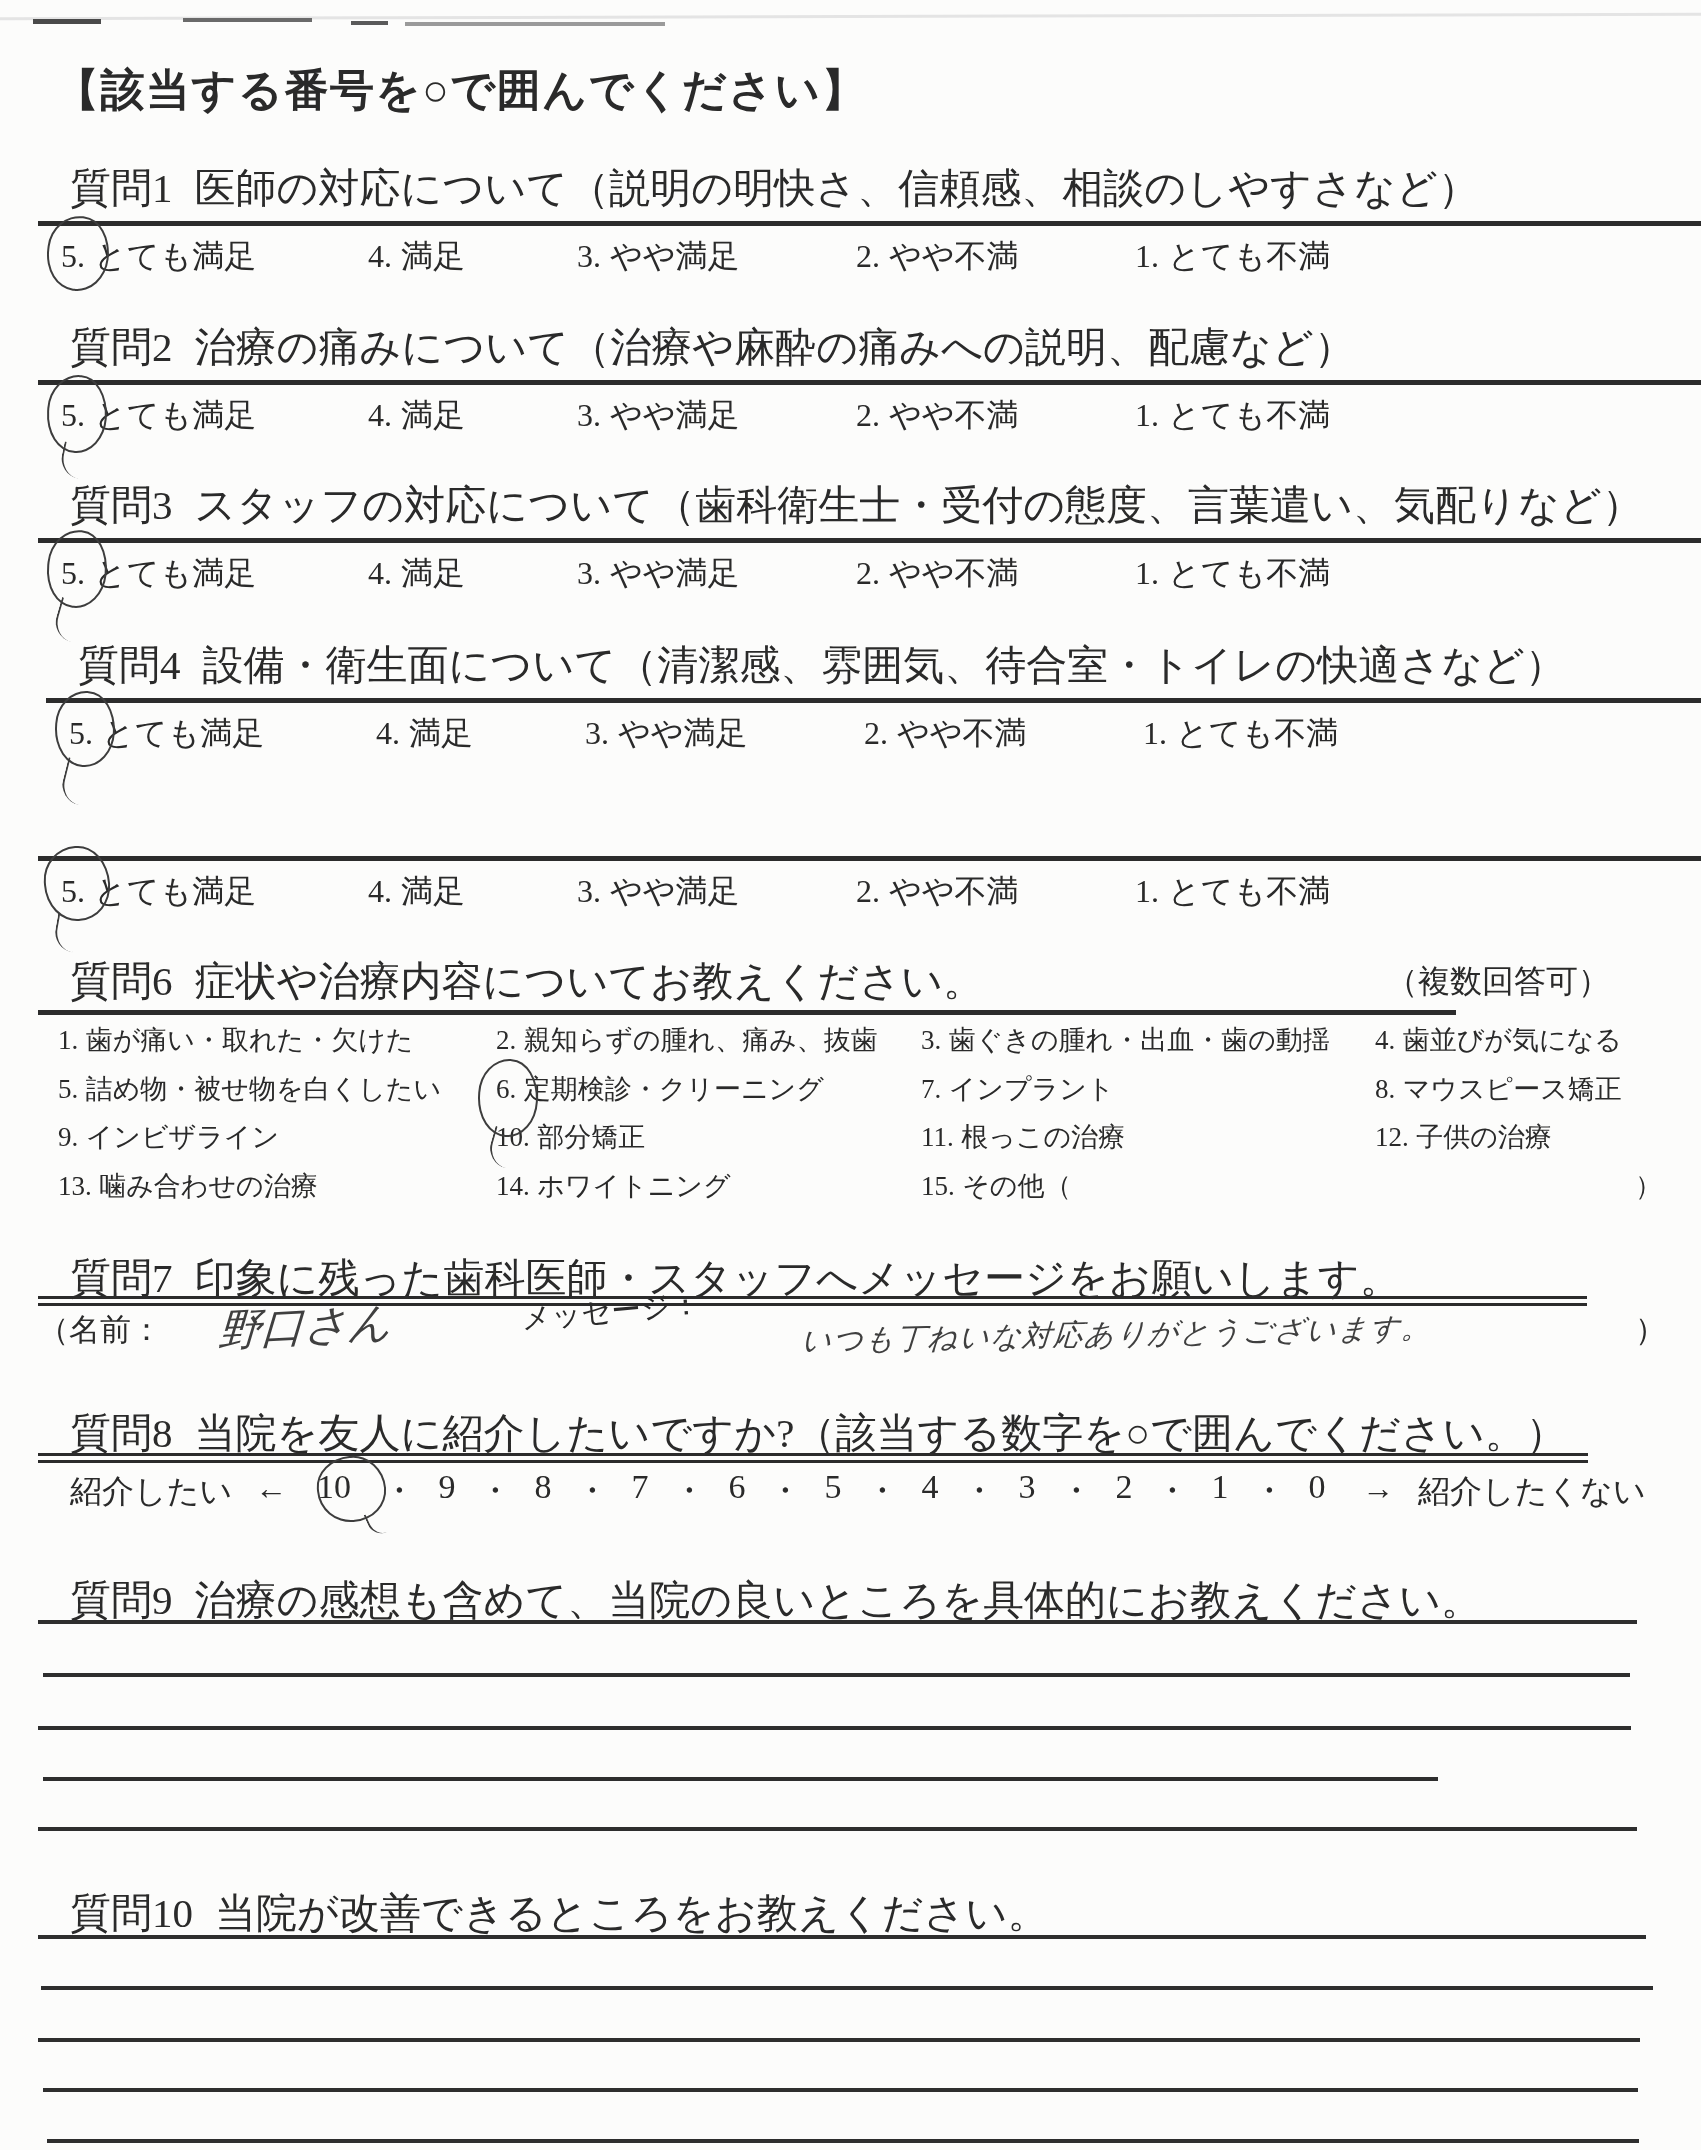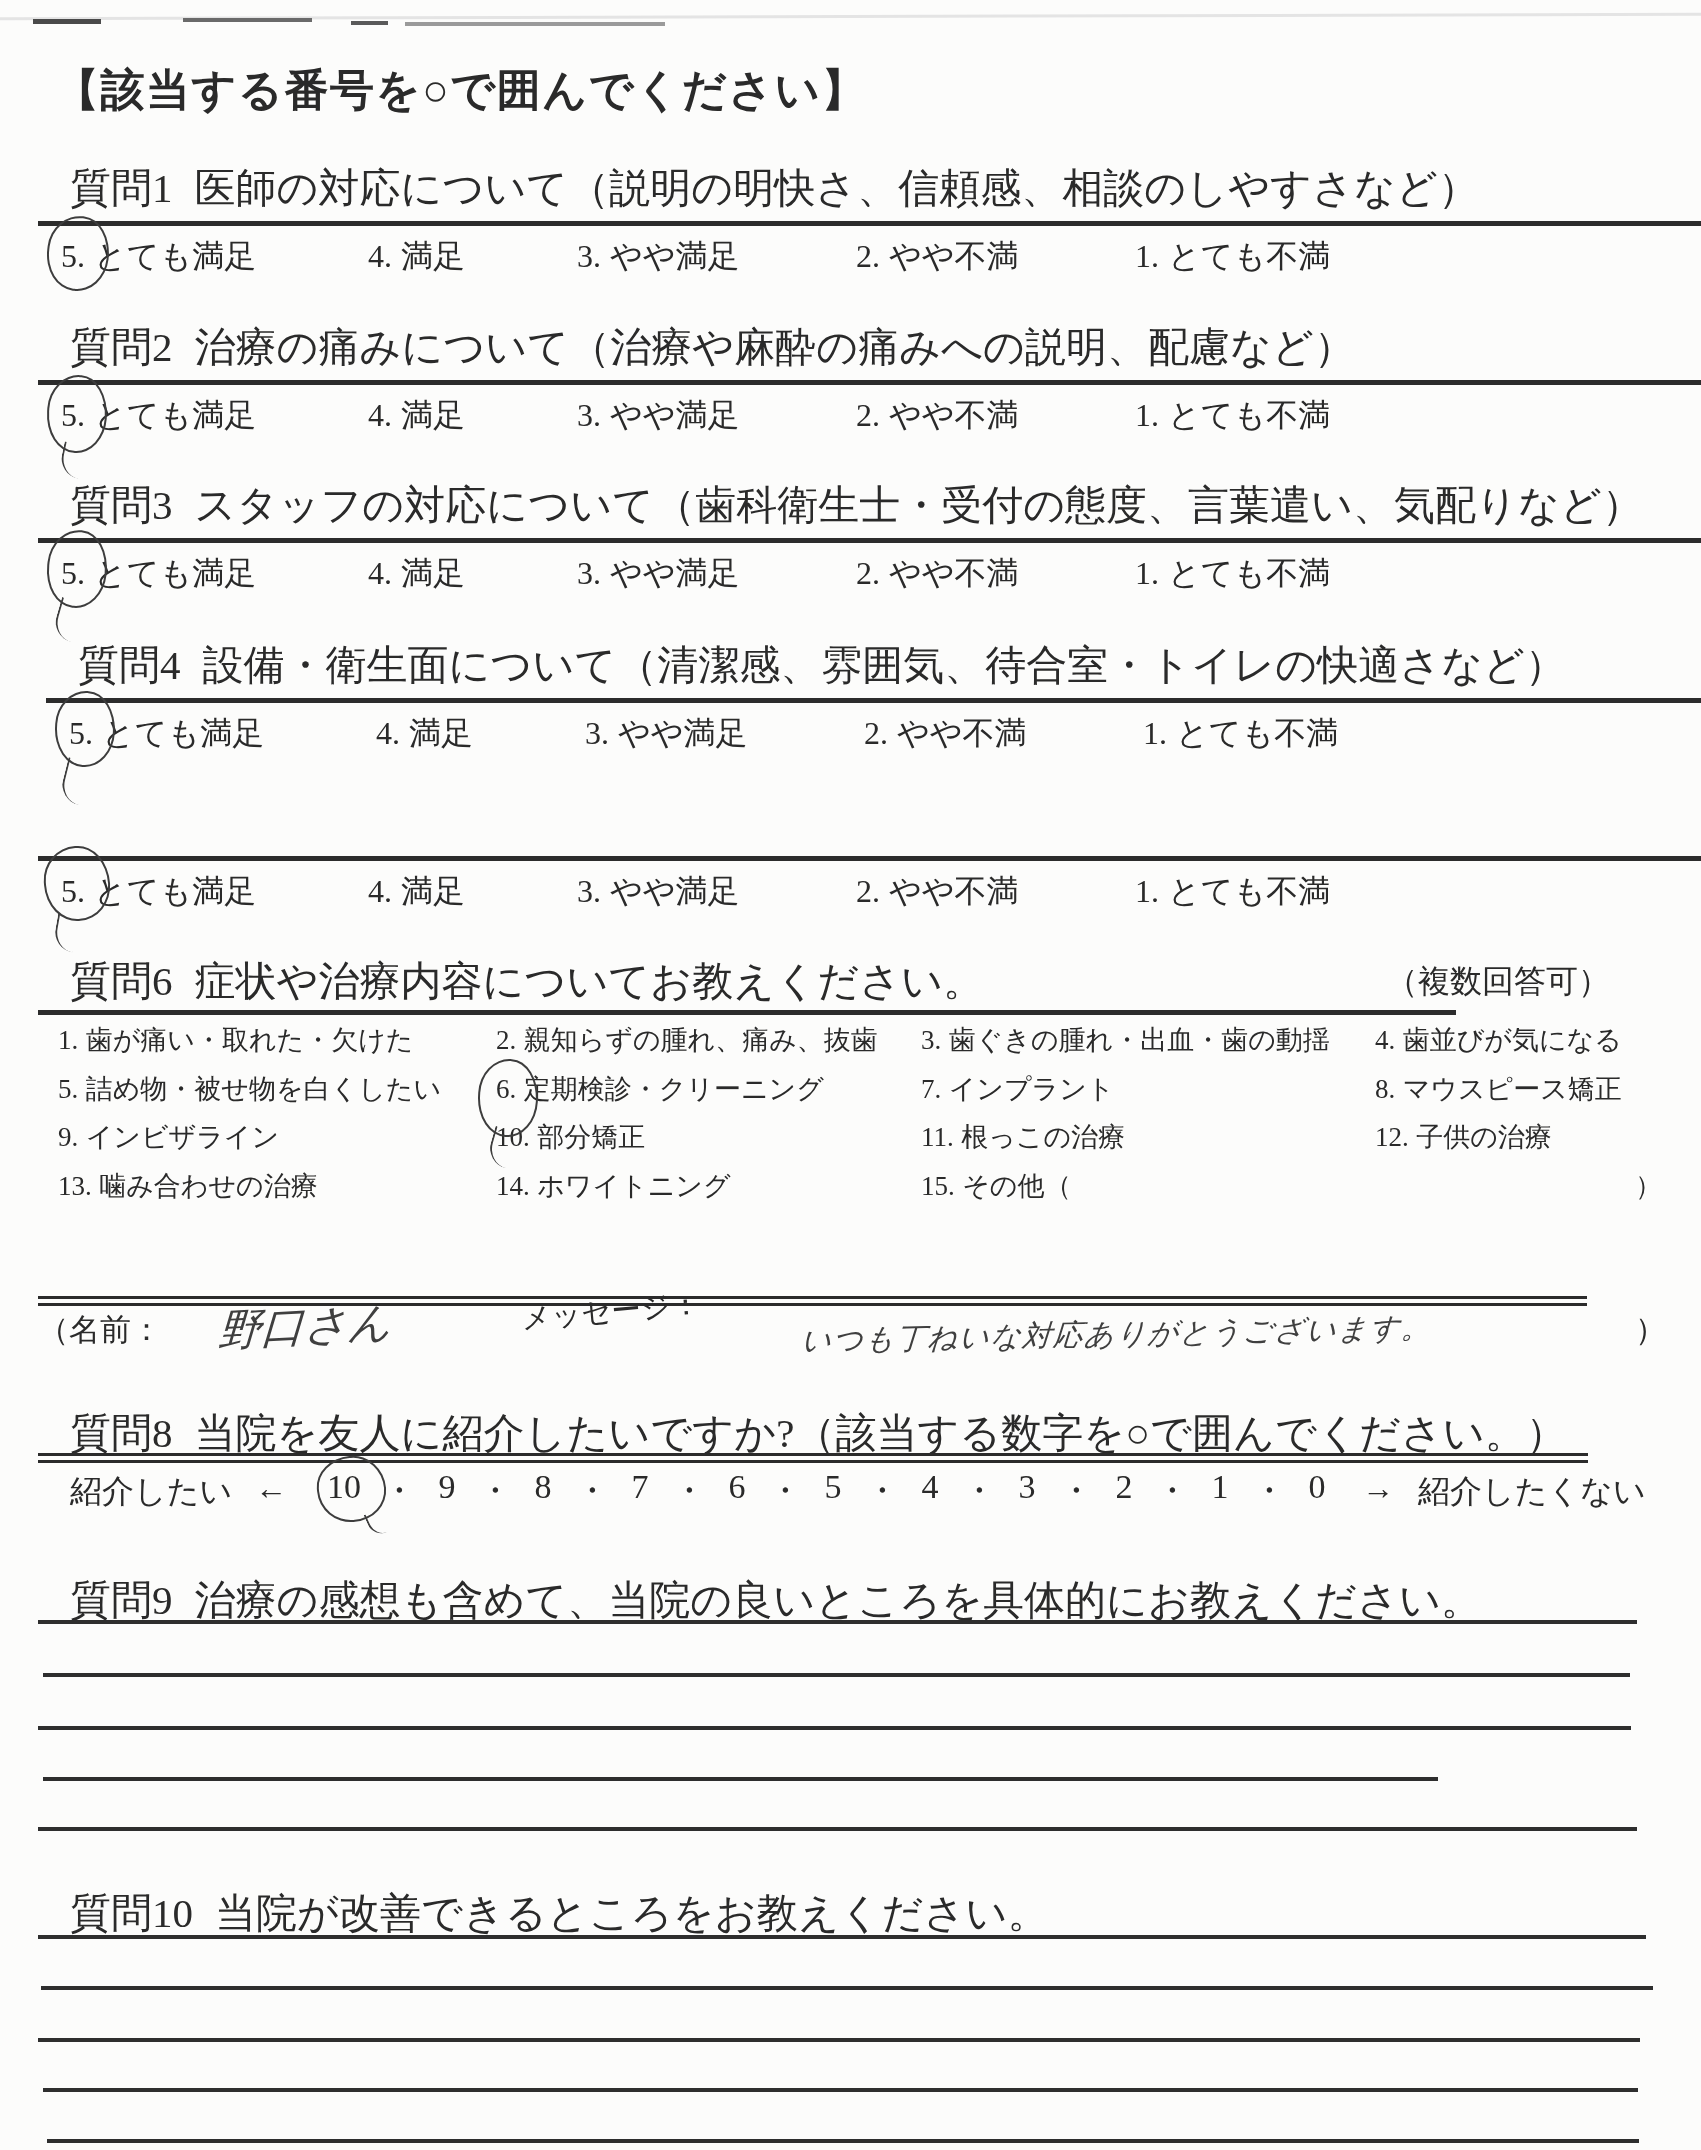--- a/index.html
+++ b/index.html
@@ -150,38 +150,41 @@
     <span class="o6" style="left:58px;top:211px"><span class="onum">13.</span><span>噛み合わせの治療</span></span>
     <span class="o6" style="left:496px;top:211px"><span class="onum">14.</span><span>ホワイトニング</span></span>
     <span class="o6" style="left:921px;top:211px"><span class="onum">15.</span><span>その他（</span></span>
     <span class="o6" style="left:1635px;top:211px">）</span>
 
     <div class="circle" style="left:478px;top:102px;width:56px;height:74px;transform:rotate(3deg);"></div>
     <div class="ctail" style="left:490px;top:171px;height:38px;transform:rotate(16deg);"></div>
   </section>
 
   <section class="sec" style="top:1254px;height:148px;">
+    <div class="qt">
+      <span class="qlabel">質問7</span><span>印象に残った歯科医師・スタッフへメッセージをお願いします。</span>
+    </div>
     <div class="rule-double" style="top:42px;width:1549px;"></div>
     <span style="position:absolute;left:38px;top:55px;font-size:31px;">（名前：</span>
     <span class="hand" style="position:absolute;left:218px;top:44px;font-size:43px;transform:rotate(-3deg) skewX(-6deg);">野口さん</span>
     <span style="position:absolute;left:521px;top:38px;font-size:29.5px;transform:rotate(-5deg);display:inline-block;">メッセージ：</span>
     <span class="hand" style="position:absolute;left:801px;top:61px;font-size:29.5px;letter-spacing:1.5px;transform:rotate(-1.2deg) skewX(-5deg);">いつも丁ねいな対応ありがとうございます。</span>
     <span style="position:absolute;left:1635px;top:55px;font-size:31px;">）</span>
   </section>
 
   <section class="sec" style="top:1409px;height:148px;">
     <div class="qt">
       <span class="qlabel">質問8</span><span>当院を友人に紹介したいですか?（該当する数字を○で囲んでください。）</span>
     </div>
     <div class="rule-double" style="top:44px;width:1550px;"></div>
 
     <span class="q8lbl" style="left:70px;">紹介したい</span>
     <span class="q8lbl" style="left:255px;">←</span>
 
-    <span class="q8tok" style="left:322px">10</span>
+    <span class="q8tok" style="left:312px">10</span>
     <span class="q8tok" style="left:377px">・</span>
     <span class="q8tok" style="left:425px">9</span>
     <span class="q8tok" style="left:473px">・</span>
     <span class="q8tok" style="left:521px">8</span>
     <span class="q8tok" style="left:570px">・</span>
     <span class="q8tok" style="left:618px">7</span>
     <span class="q8tok" style="left:667px">・</span>
     <span class="q8tok" style="left:715px">6</span>
     <span class="q8tok" style="left:763px">・</span>
     <span class="q8tok" style="left:811px">5</span>

